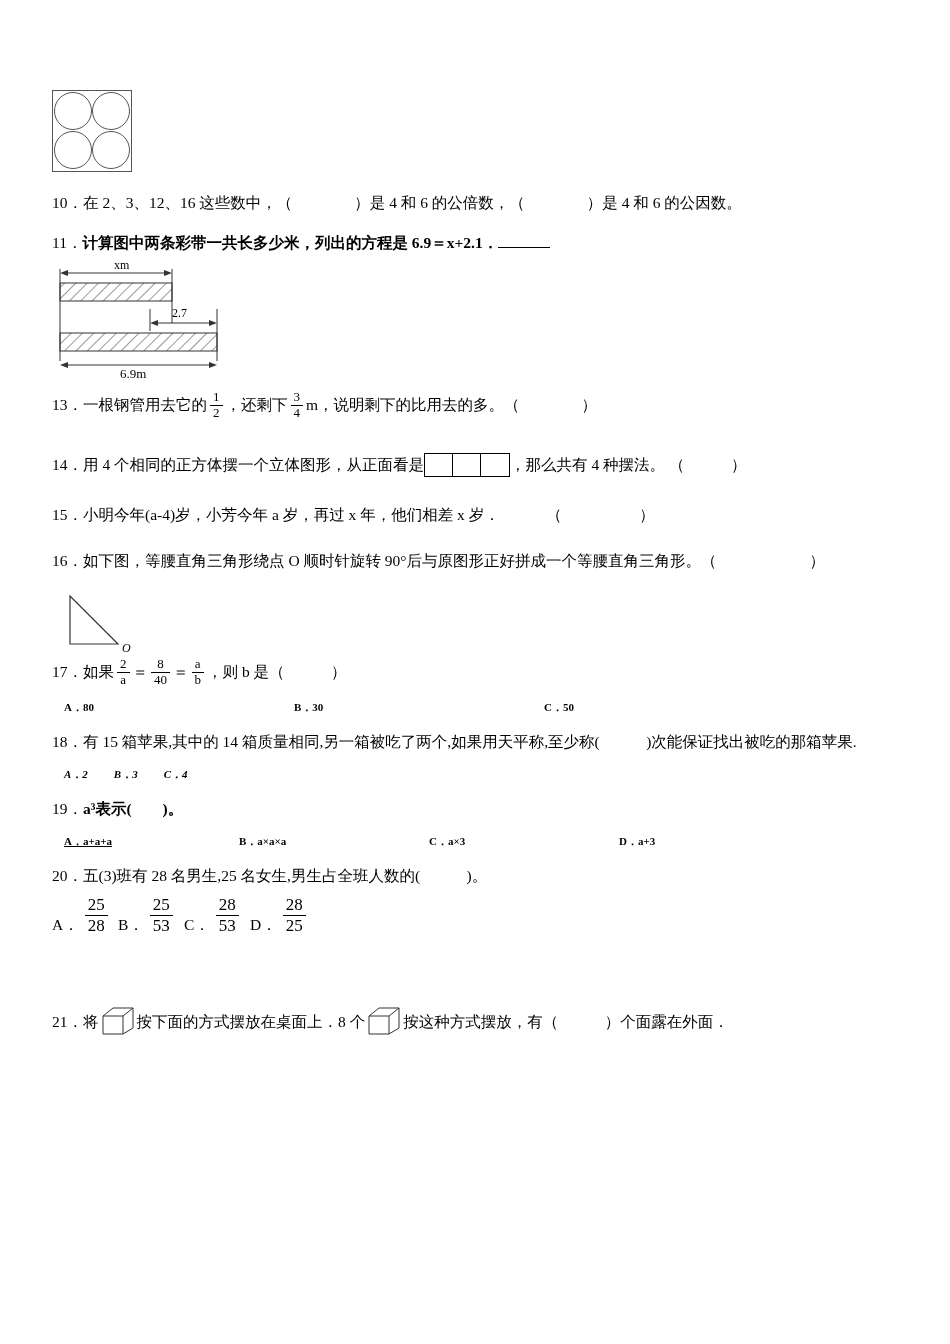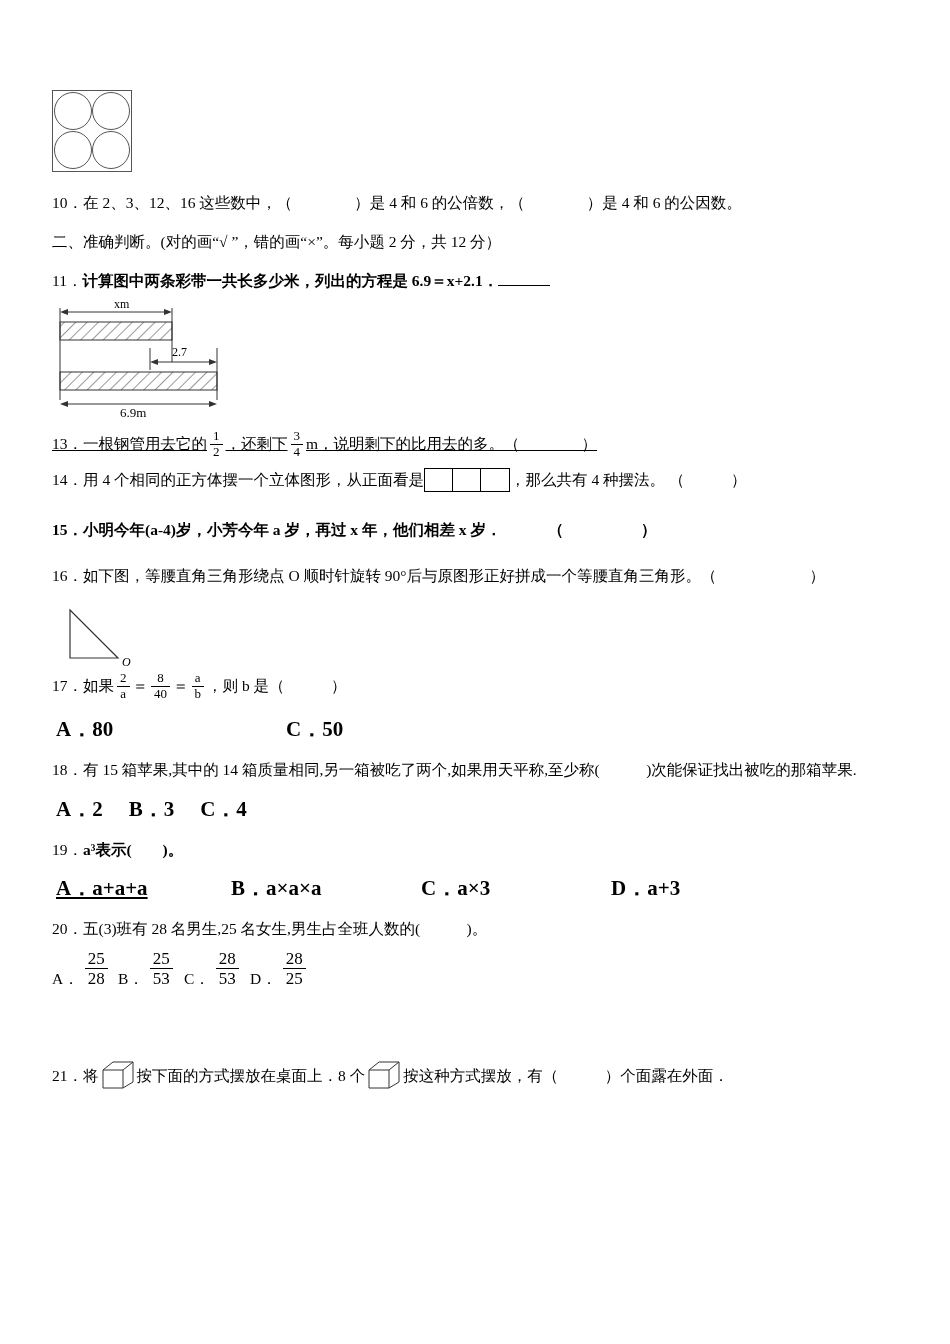--- a/index.html
+++ b/index.html
@@ -126,28 +126,28 @@
   
   .tri-fig {
     margin: 8px 0 6px 10px;
     width: 120px;
     height: 70px;
     position: relative;
   }
 
   
   .choices {
-    font-size: 21px;
-    margin: 0 0 14px 4px;
+    font-size: 11px;
+    margin: 0 0 14px 12px;
     display: flex;
   }
   .choices .opt { white-space: nowrap; }
   .choices.three .opt:nth-child(1) { width: 230px; }
   .choices.three .opt:nth-child(2) { width: 250px; }
-  .choices.inline .opt { margin-right: 26px; }
+  .choices.inline .opt { margin-right: 26px; font-style: italic; }
   .choices.four .opt:nth-child(1) { width: 175px; text-decoration: underline; }
   .choices.four .opt:nth-child(2) { width: 190px; }
   .choices.four .opt:nth-child(3) { width: 190px; }
 
   .frac-choices {
     margin: 6px 0 16px 0;
     font-size: 15.5px;
     display: flex;
     align-items: flex-end;
   }
@@ -184,23 +184,20 @@
       <div class="c c3"></div>
       <div class="c c4"></div>
     </div>
 
     <div style="height:100px"></div>
 
     <div class="q">
       <span class="qnum">10．</span><span>在 2、3、12、16 这些数中，（　　　　）是 4 和 6 的公倍数，（　　　　）是 4 和 6 的公因数。</span>
     </div>
 
-    <div class="section-head">
-      <span>二、</span><span>准确判断。(对的画“√ ”，错的画“×”。每小题 2 分，共 12 分）</span>
-    </div>
 
 
     <div class="q" style="margin-bottom:2px;">
       <span>11．</span><span class="bold">计算图中两条彩带一共长多少米，列出的方程是 6.9＝x+2.1．</span><span class="blank-line" style="width:52px"></span>
     </div>
 
     <div class="ribbon-fig">
       <svg width="250" height="120" viewBox="0 0 250 120">
         <defs>
           <pattern id="hatch" width="8" height="8" patternUnits="userSpaceOnUse" patternTransform="rotate(45)">
@@ -226,29 +223,29 @@
         <rect x="8" y="72" width="157" height="18" fill="url(#hatch)" stroke="#333" stroke-width="1"></rect>
 
         <line x1="14" y1="104" x2="160" y2="104" stroke="#333" stroke-width="1"></line>
         <polygon points="8,104 16,101 16,107" fill="#333"></polygon>
         <polygon points="165,104 157,101 157,107" fill="#333"></polygon>
         <text x="68" y="117" font-size="13" font-family="Liberation Serif, serif" fill="#000">6.9m</text>
         <text x="62" y="8" font-size="12" font-family="Liberation Serif, serif" fill="#000">xm</text>
       </svg>
     </div>
 
-    <div class="q" style="margin-bottom:6px;text-decoration:underline;">
+    <div class="q" style="margin-bottom:30px;">
       <span>13．</span><span>一根钢管用去它的</span><span class="frac"><span class="num">1</span><span class="den">2</span></span><span>，还剩下</span><span class="frac"><span class="num">3</span><span class="den">4</span></span><span>m</span><span>，说明剩下的比用去的多。（　　　　）</span>
     </div>
 
     <div class="q" style="margin-bottom:24px;">
       <span>14．</span><span>用 4 个相同的正方体摆一个立体图形，从正面看是</span><span class="boxrow"><span></span><span></span><span></span></span><span>，那么共有 4 种摆法。 （　　　）</span>
     </div>
 
-    <div class="q" style="margin-bottom:20px;font-weight:bold;">
+    <div class="q" style="margin-bottom:20px;">
       <span>15．</span><span>小明今年(a-4)岁，小芳今年 a 岁，再过 x 年，他们相差 x 岁．　　　（　　　　　）</span>
     </div>
 
     <div class="q" style="margin-bottom:4px;">
       <span>16．</span><span>如下图，等腰直角三角形绕点 O 顺时针旋转 90°后与原图形正好拼成一个等腰直角三角形。（　　　　　　）</span>
     </div>
 
     <div class="tri-fig">
       <svg width="120" height="72" viewBox="0 0 120 72">
         <polygon points="8,62 8,14 56,62" fill="none" stroke="#333" stroke-width="1.2"></polygon>
@@ -256,20 +253,21 @@
       </svg>
     </div>
 
 
     <div class="q" style="margin-bottom:12px;">
       <span>17．</span><span>如果</span><span class="frac ratio"><span class="num">2</span><span class="den">a</span></span><span>＝</span><span class="frac ratio"><span class="num">8</span><span class="den">40</span></span><span>＝</span><span class="frac ratio"><span class="num">a</span><span class="den">b</span></span><span>，则 b 是（　　　）</span>
     </div>
 
     <div class="choices three">
       <span class="opt bold">A．80</span>
+      <span class="opt bold">B．30</span>
       <span class="opt bold">C．50</span>
     </div>
 
     <div class="q" style="margin-bottom:12px;">
       <span>18．</span><span>有 15 箱苹果,其中的 14 箱质量相同,另一箱被吃了两个,如果用天平称,至少称(　　　)次能保证找出被吃的那箱苹果.</span>
     </div>
 
     <div class="choices inline">
       <span class="opt bold">A．2</span>
       <span class="opt bold">B．3</span>

